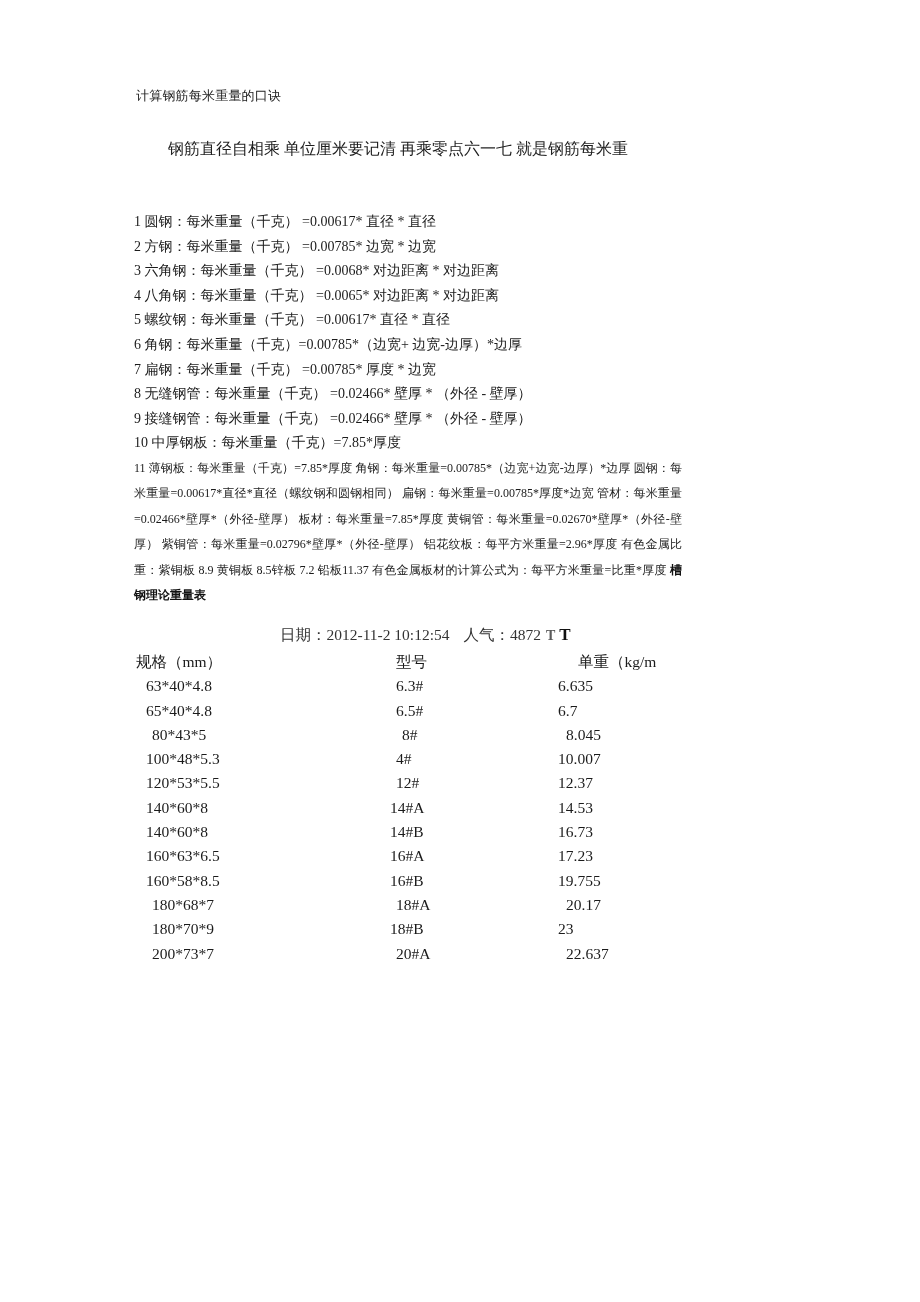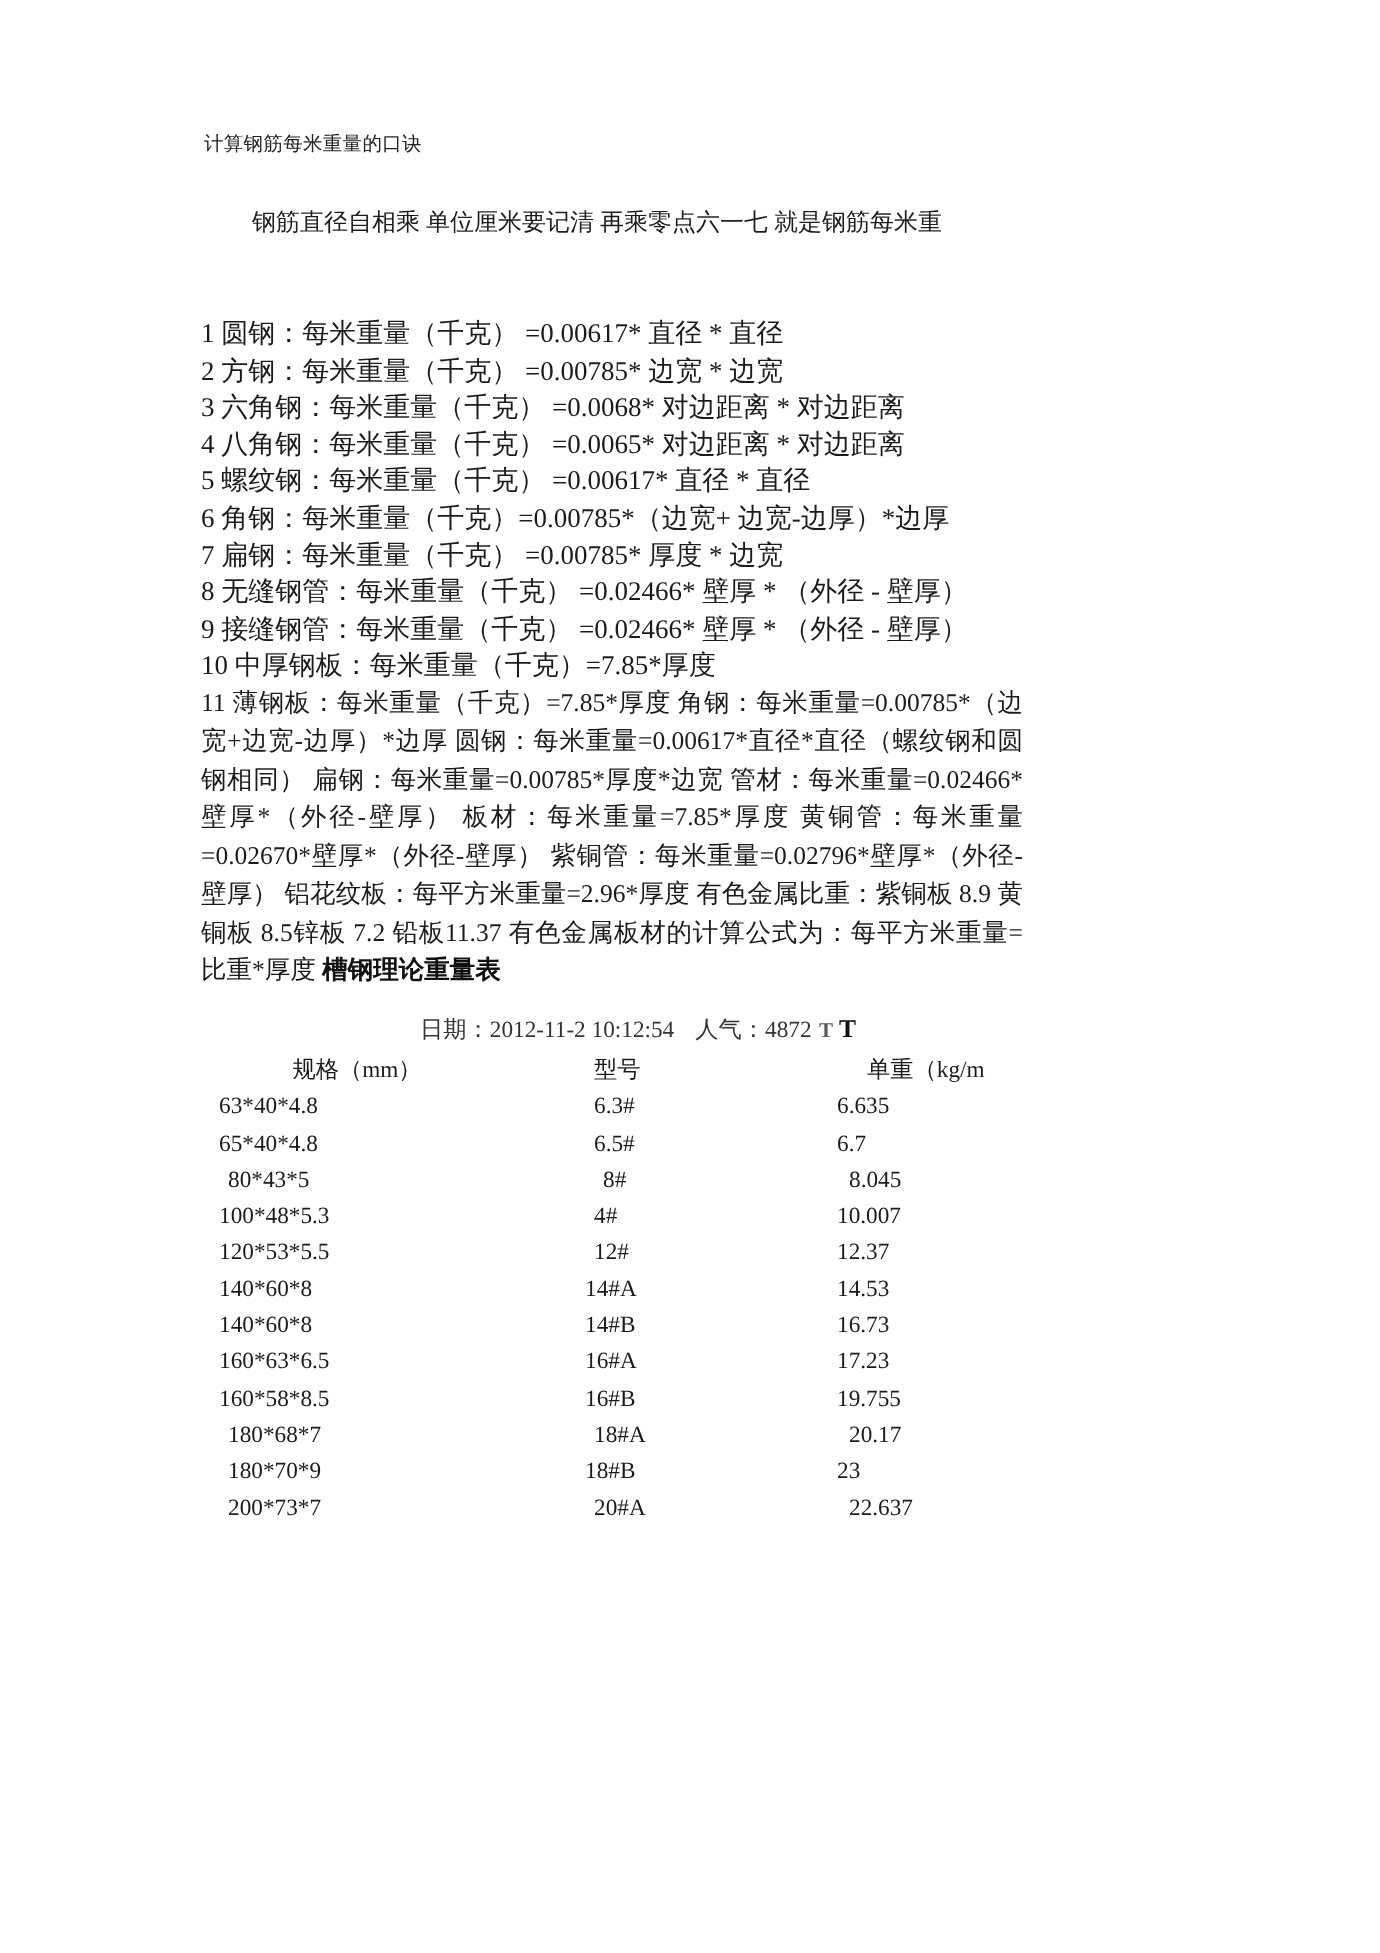--- a/index.html
+++ b/index.html
@@ -48,31 +48,31 @@
     color: #1d1d1d;
   }
 
   
   .formula-list {
     margin: 48px 0 0 0;
     padding: 0;
     list-style: none;
   }
   .formula-list li {
-    font-size: 18px;
+    font-size: 14px;
     line-height: 24.6px;
     color: #1b1b1b;
     margin: 0;
     padding: 0;
   }
 
   
   .long-para {
     margin: 0;
-    font-size: 17px;
+    font-size: 12px;
     line-height: 25.5px;
     color: #1b1b1b;
     text-align: justify;
     text-justify: inter-ideograph;
   }
   .long-para .tail-title {
     color: #111;
     font-weight: 600;
   }
 
@@ -113,21 +113,21 @@
     line-height: 24.3px;
     padding: 0;
     border: none;
     color: #1b1b1b;
     white-space: nowrap;
   }
   .weight-table col.c1 { width: 206px; }
   .weight-table col.c2 { width: 186px; }
   .weight-table col.c3 { width: 156px; }
 
-  .weight-table th.h1 { text-align: center;  padding-left: 2px; }
+  .weight-table th.h1 { text-align: left;  padding-left: 2px; }
   .weight-table th.h2 { text-align: left;  padding-left: 56px; }
   .weight-table th.h3 { text-align: left;  padding-left: 52px; }
 
   .weight-table td.d1 { text-align: left;  padding-left: 12px; }
   .weight-table td.d2 { text-align: left;  padding-left: 56px; }
   .weight-table td.d3 { text-align: left;  padding-left: 32px; }
 
   
   .nudge-1 { padding-left: 18px !important; }
   .nudge-2 { padding-left: 62px !important; }

